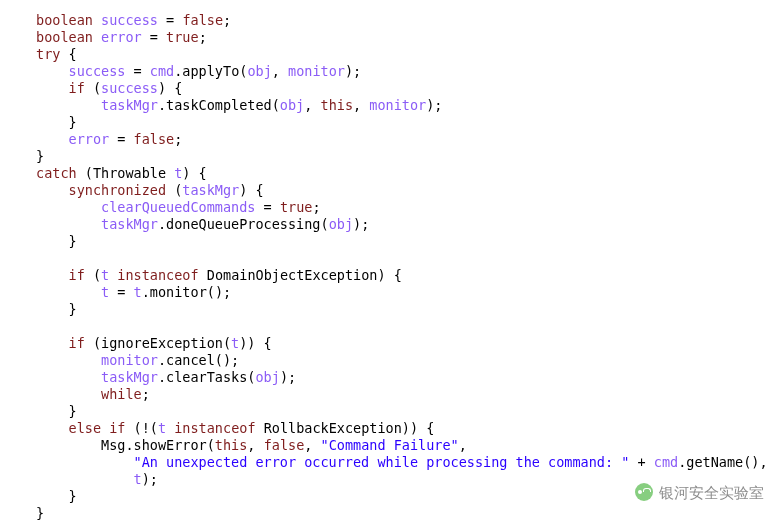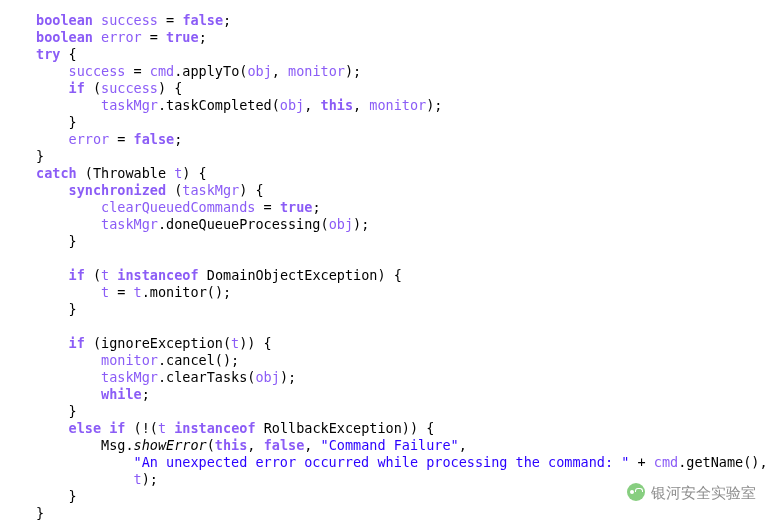--- a/index.html
+++ b/index.html
@@ -1,21 +1,21 @@
 <!DOCTYPE html>
 <html><head>
 <meta charset="utf-8">
 <style>
 body{margin:0;background:#fff;font-family:"DejaVu Sans Mono",Consolas,monospace;font-size:13.5px;line-height:17px;color:#000;width:768px;height:523px;overflow:hidden;position:relative}
 pre{margin:0;padding:12px 0 0 36px;white-space:pre}
-.kw{color:#8b5cf6;font-weight:bold}   
+.kw{color:#7f1d1d;font-weight:normal}   
 .obj{color:#8b5cf6}                   
 .str{color:#2a00ff}                   
-.it{font-style:italic}
-.wm{position:absolute;right:12px;bottom:22px;font-family:"Microsoft YaHei",sans-serif;font-size:15px;color:rgba(80,80,80,.65);text-shadow:0 0 2px #fff}
+.it{}
+.wm{position:absolute;right:4px;bottom:22px;font-family:"Microsoft YaHei",sans-serif;font-size:15px;color:rgba(80,80,80,.65);text-shadow:0 0 2px #fff}
 .wm .g{display:inline-block;width:18px;height:18px;border-radius:50%;background:rgba(70,180,60,.65);vertical-align:-3px;margin-right:6px;position:relative}
 .wm .g::before,.wm .g::after{content:"";position:absolute;background:#fff}
 .wm .g::before{width:4px;height:4px;border-radius:50%;left:3px;top:7px}
 .wm .g::after{width:6px;height:3px;border-radius:3px 3px 0 0;right:2px;top:5px;border:1.5px solid #fff;border-bottom:none;background:transparent}
 </style>
 </head>
 <body>
 
 <pre><span class="kw">boolean</span> <span class="obj">success</span> <span>=</span> <span class="kw">false</span><span>;</span>
 <span class="kw">boolean</span> <span class="obj">error</span> <span>=</span> <span class="kw">true</span><span>;</span>

